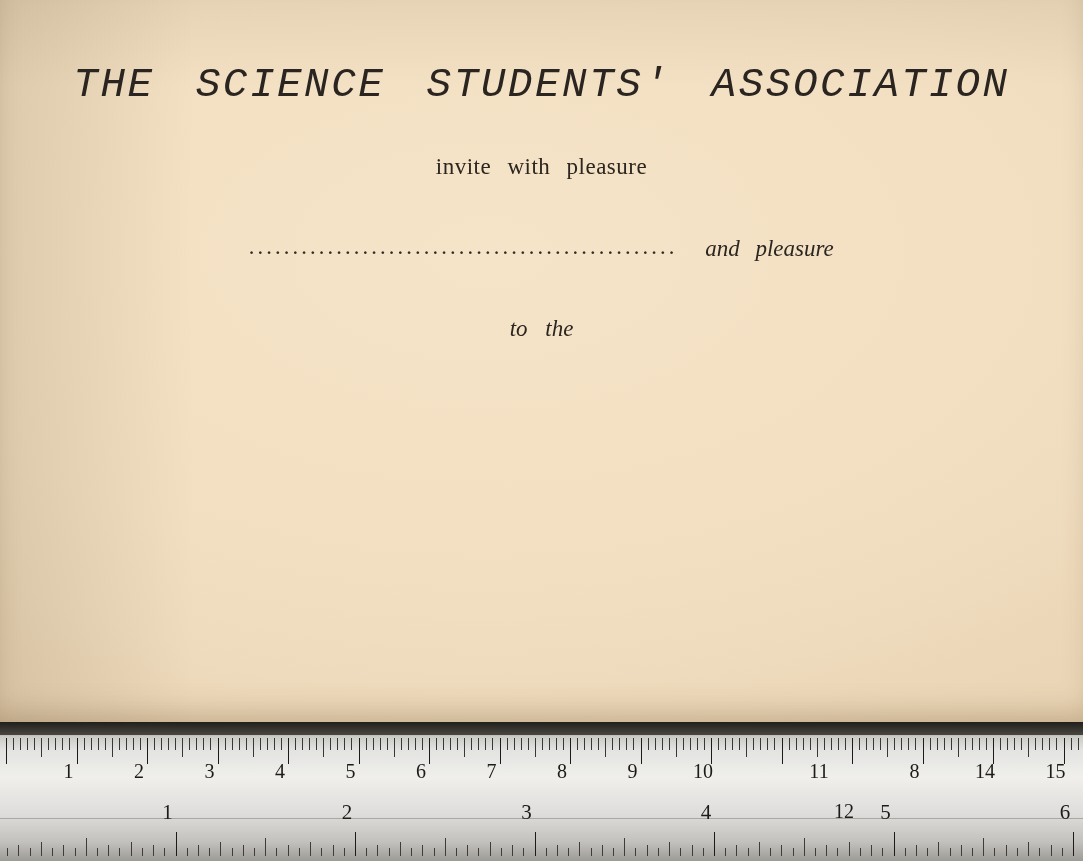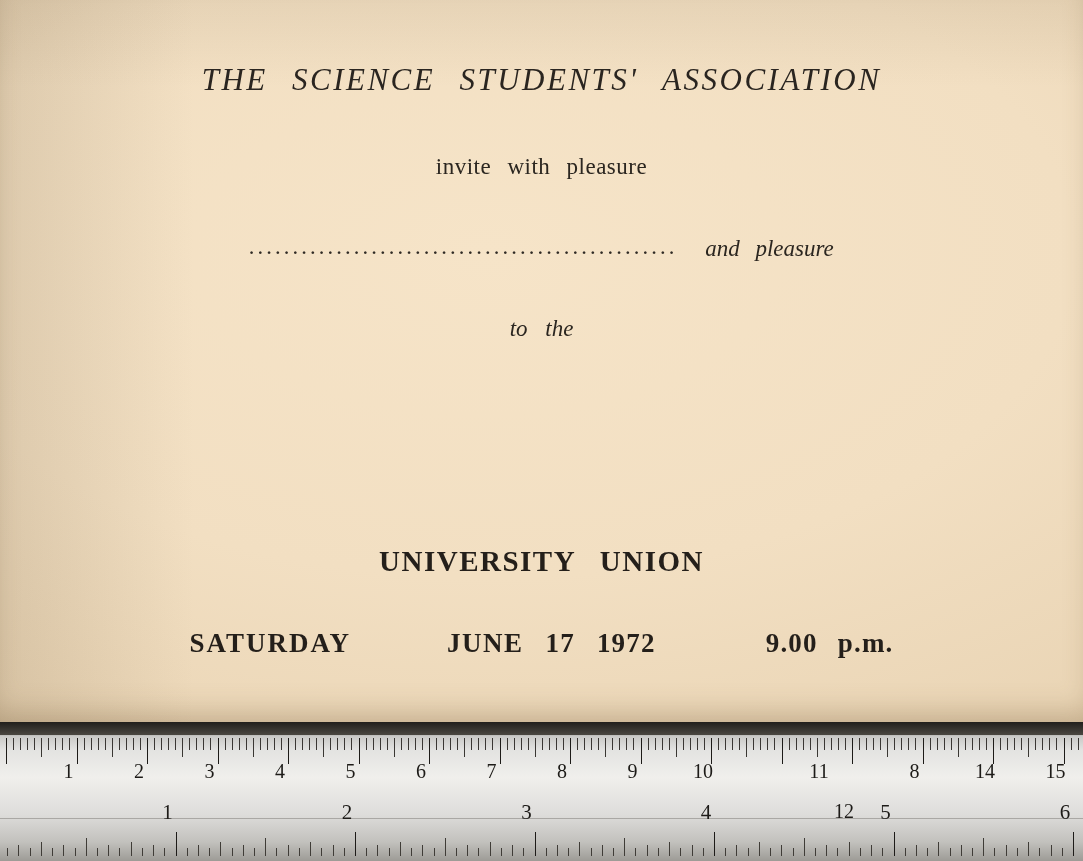--- a/index.html
+++ b/index.html
@@ -66,23 +66,23 @@
     position: absolute;
     left: 0;
     right: 0;
     text-align: center;
     white-space: nowrap;
   }
 
   
   .heading {
     top: 62px;
-    font-family: Liberation Serif, serif;
+    font-family: Liberation Mono, monospace;
     font-style: italic;
-    font-size: 31px;
+    font-size: 41px;
     letter-spacing: 2.5px;
     word-spacing: 14px;
     color: #2a2520;
   }
 
   
   .invite {
     top: 154px;
     font-family: "Liberation Serif", serif;
     font-size: 23px;
@@ -221,30 +221,21 @@
       <div class="line invite">invite   with   pleasure</div>
 
       <div class="line partner-row">
         <span class="dots">...........................................................</span>
         <span class="partner-text">and   pleasure</span>
       </div>
 
       <div class="line tothe">to   the</div>
 
 
-      <div class="line venue">UNIVERSITY   UNION</div>
-
-      <div class="line dateline">
-        <span class="dl-day">SATURDAY</span>
-        <span class="dl-month">JUNE</span>
-        <span class="dl-date">17</span>
-        <span class="dl-year">1972</span>
-        <span class="dl-time">9.00</span>
-        <span class="dl-ampm">p.m.</span>
-      </div>
+
 
     </div>
   </div>
 
   <div class="ruler">
     <div class="ruler-dark-edge"></div>
     <div class="ruler-mid-line" style="top:96px;"></div>
     <div id="ruler-marks">
         <div class="tick" style="left: 6px; top: 16px; height: 26px; background: rgb(29, 27, 24);"></div>
         <div class="tick" style="left: 13.05px; top: 16px; height: 12px; background: rgb(58, 55, 51);"></div>

